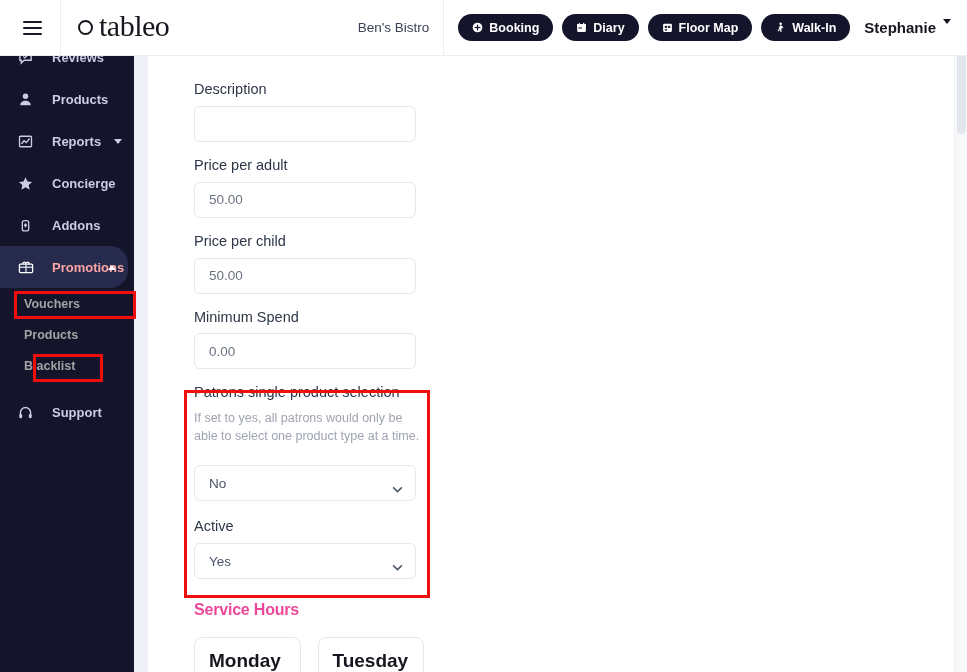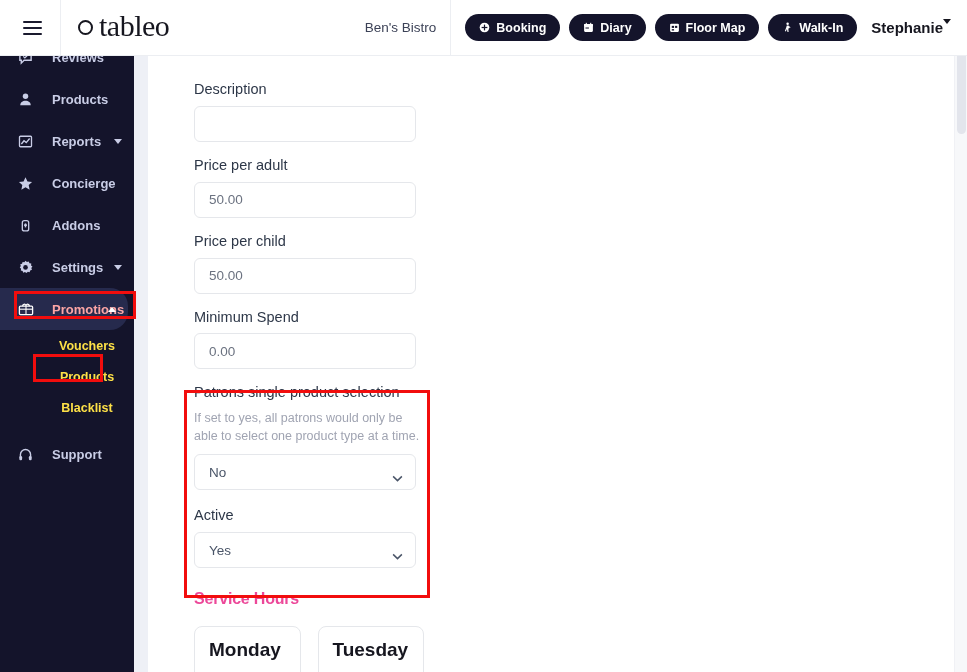--- a/index.html
+++ b/index.html
@@ -99,20 +99,21 @@
     font-size: 12.5px;
     font-weight: bold;
     cursor: pointer;
     margin-right: 9px;
     white-space: nowrap;
   }
   .pill svg { display: block; }
   .user-menu {
     display: flex;
     align-items: flex-start;
+    gap: 7px;
     margin-left: 5px;
     margin-right: 16px;
     cursor: pointer;
   }
   .user-name {
     font-size: 15px;
     font-weight: bold;
     color: #16161f;
   }
   .caret-dark {
@@ -173,27 +174,26 @@
     right: 12px;
     width: 0; height: 0;
     border-left: 4.5px solid transparent;
     border-right: 4.5px solid transparent;
     border-bottom: 5px solid #ffffff;
   }
   .subnav-item {
     display: flex;
     align-items: center;
     height: 31px;
-    padding-left: 40px;
-    color: #fde047;
+    padding-left: 24px;
+    color: #a3a3a3;
     font-size: 12.5px;
     font-weight: bold;
     cursor: pointer;
     white-space: nowrap;
-    justify-content: center;
   }
 
   
   .annot {
     position: absolute;
     border: 3px solid #f20d0d;
     pointer-events: none;
     z-index: 50;
   }
   #annot-promotions { left: 14px;  top: 291px; width: 122px; height: 28px; }
@@ -225,21 +225,21 @@
   .field-label {
     font-size: 14.5px;
     color: #2d3748;
     margin-bottom: 7px;
     line-height: 1.3;
   }
   .help-text {
     font-size: 12.5px;
     color: #a0a4b2;
     line-height: 1.45;
-    margin-bottom: 9px;
+    margin-bottom: 20px;
   }
   .txt-input, .sel-input {
     display: block;
     width: 222px;
     height: 36px;
     border: 1px solid #e5e7eb;
     border-radius: 6px;
     background: #ffffff;
     font-family: "Liberation Sans", sans-serif;
     font-size: 13.5px;
@@ -437,30 +437,20 @@
     <span class="ico">
       <svg width="15" height="15" viewBox="0 0 16 16" fill="none" stroke="currentColor" stroke-width="1.4">
         <rect x="4.6" y="2.8" width="6.8" height="11" rx="2.2"></rect>
         <path d="M8 5.8 V10" stroke-width="1.6"></path>
         <path d="M6.4 7.6 H9.6" stroke-width="1.6"></path>
       </svg>
     </span>
     <span class="lbl">Addons</span>
   </div>
 
-  <div class="nav-item">
-    <span class="ico">
-      <svg width="15" height="15" viewBox="0 0 16 16" fill="currentColor">
-        <path d="M8 0.8 L9.5 2.2 L11.4 1.6 L12.2 3.4 L14.2 3.8 L13.9 5.8 L15.4 7 L14.2 8.6 L14.9 10.4 L13 11.1 L12.4 13 L10.5 12.6 L9 13.9 L7.4 12.9 L5.6 13.6 L4.9 11.7 L3 11.2 L3.3 9.3 L1.9 8 L3 6.4 L2.4 4.6 L4.3 3.9 L4.9 2 L6.8 2.4 Z"></path>
-        <circle cx="8" cy="7.9" r="2.5" fill="#14142b"></circle>
-      </svg>
-    </span>
-    <span class="lbl">Settings</span>
-    <span class="nav-caret-down"></span>
-  </div>
 
   <div class="nav-item active">
     <span class="ico">
       <svg width="16" height="16" viewBox="0 0 16 16" fill="none" stroke="currentColor" stroke-width="1.3">
         <rect x="1.4" y="5.2" width="13.2" height="8.4" rx="1"></rect>
         <path d="M1.4 8.2 H14.6" stroke-width="1.1"></path>
         <path d="M4.6 5.2 C4.6 3.2 7 2.4 8 4.4 C9 2.4 11.4 3.2 11.4 5.2" stroke-width="1.2"></path>
         <path d="M8 5.2 V13.6" stroke-width="1.1"></path>
       </svg>
     </span>

